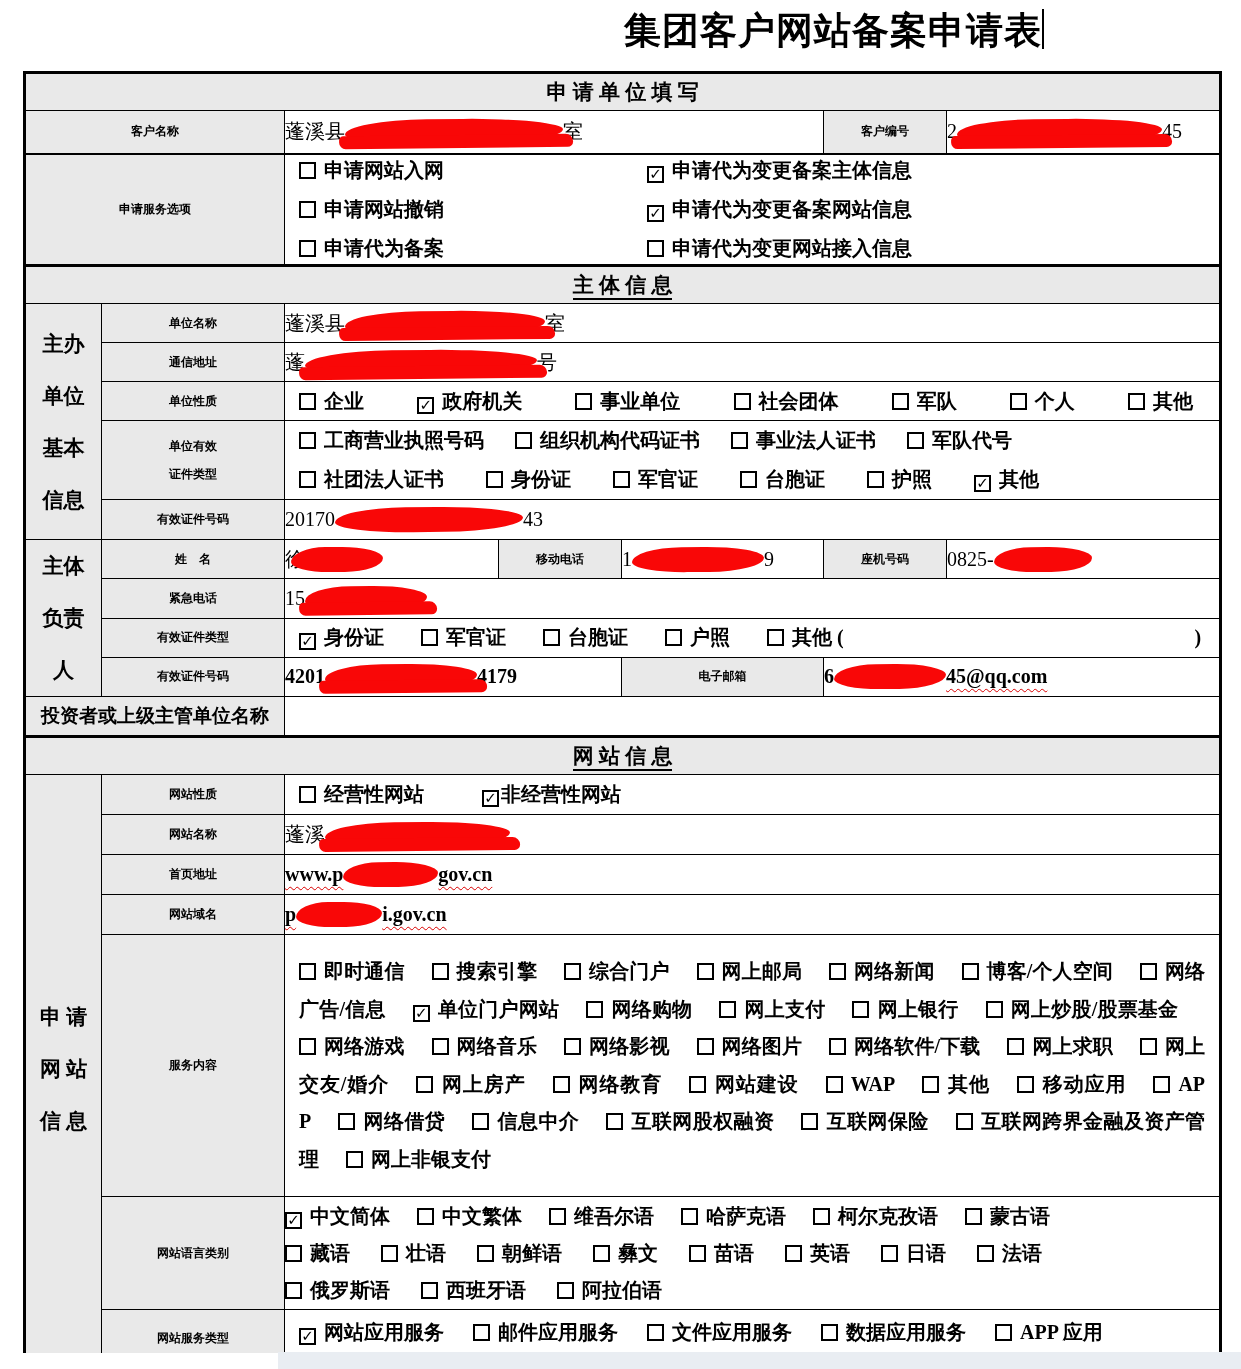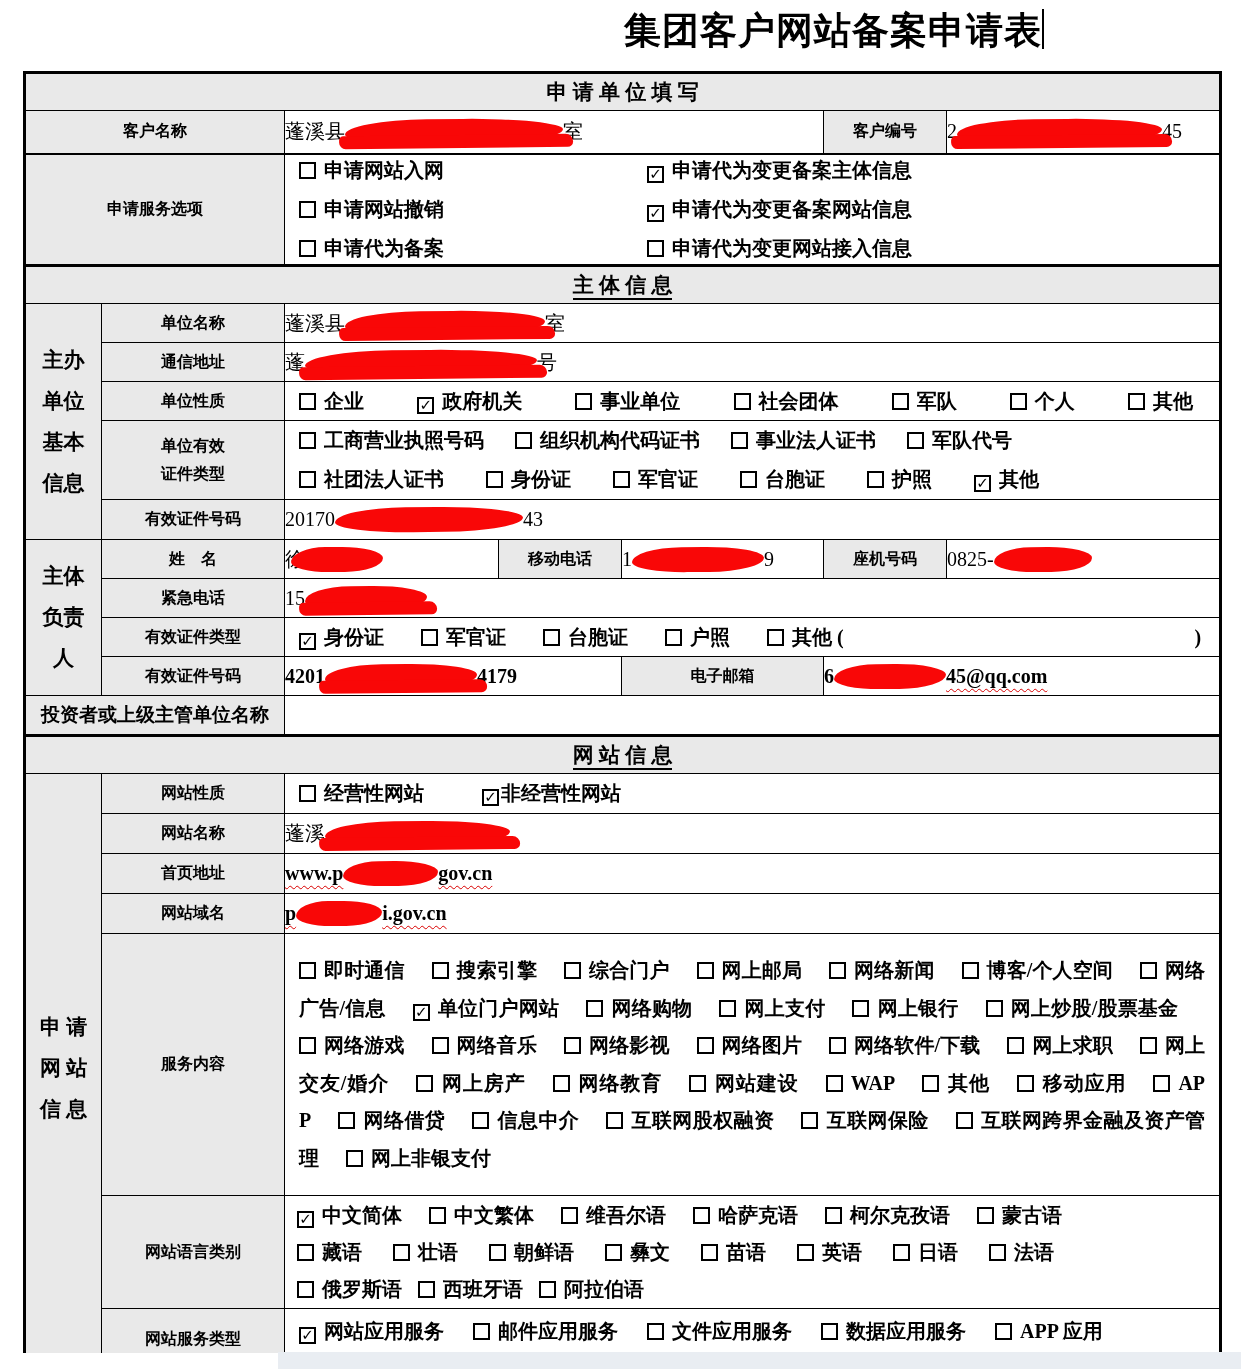--- a/index.html
+++ b/index.html
@@ -14,23 +14,23 @@
     border-collapse:collapse; table-layout:fixed; }
   .form-clip { position:absolute; top:71px; left:20px; width:1204px; height:1282px; overflow:hidden; }
   .formtable { position:relative; top:0; left:3px; }
   .formtable td { border:1px solid #000; vertical-align:middle; overflow:hidden; }
   .formtable { border:3px solid #000; }
   .thick-top td { border-top:3px solid #000; }
   .thick-bot td { border-bottom:2px solid #000; }
 
   .sect { background:#e9e9e9; text-align:center; font-weight:bold; font-size:21px; }
   .sect .u { border-bottom:2px solid #000; padding-bottom:1px; }
-  .lab { background:#e9e9e9; text-align:center; font-weight:bold; font-size:16px; }
+  .lab { background:#e9e9e9; text-align:center; font-weight:bold; font-size:12px; }
   .vlab { background:#e9e9e9; text-align:center; font-weight:bold; font-size:21px;
-    white-space:pre-line; line-height:41px; }
+    white-space:pre-line; line-height:52px; }
   .val { background:#fff; font-size:20px; }
   .bold { font-weight:bold; }
 
   .cb { display:inline-block; width:17px; height:17px; border:2px solid #000;
     vertical-align:-2px; margin-right:8px; line-height:12px; text-align:center;
     font-size:15px; font-weight:bold; font-family:"DejaVu Sans",sans-serif; flex:none; }
   .ck { white-space:nowrap; font-weight:bold; font-size:20px; }
   .ckrow { display:flex; align-items:center; }
   .ckflow { text-align:justify; word-break:break-all; line-height:37.5px;
     font-weight:bold; font-size:20px; padding:2px 14px 2px 14px; }
@@ -231,40 +231,40 @@
     <td colspan="5" class="val bold"><span class="squig">p</span><span class="redact" style="width:86px"></span><span class="squig">i.gov.cn</span></td>
   </tr>
 
   <tr style="height:262px">
     <td class="lab">服务内容</td>
     <td colspan="5" class="val ckflow"><span class="ck"><span class="cb"></span><span>即时通信</span></span><span class="ck"><span class="cb"></span><span>搜索引擎</span></span><span class="ck"><span class="cb"></span><span>综合门户</span></span><span class="ck"><span class="cb"></span><span>网上邮局</span></span><span class="ck"><span class="cb"></span><span>网络新闻</span></span><span class="ck"><span class="cb"></span><span>博客/个人空间</span></span><span class="ck"><span class="cb"></span><span>网络广告/信息</span></span><span class="ck"><span class="cb">✓</span><span>单位门户网站</span></span><span class="ck"><span class="cb"></span><span>网络购物</span></span><span class="ck"><span class="cb"></span><span>网上支付</span></span><span class="ck"><span class="cb"></span><span>网上银行</span></span><span class="ck"><span class="cb"></span><span>网上炒股/股票基金</span></span><span class="ck"><span class="cb"></span><span>网络游戏</span></span><span class="ck"><span class="cb"></span><span>网络音乐</span></span><span class="ck"><span class="cb"></span><span>网络影视</span></span><span class="ck"><span class="cb"></span><span>网络图片</span></span><span class="ck"><span class="cb"></span><span>网络软件/下载</span></span><span class="ck"><span class="cb"></span><span>网上求职</span></span><span class="ck"><span class="cb"></span><span>网上交友/婚介</span></span><span class="ck"><span class="cb"></span><span>网上房产</span></span><span class="ck"><span class="cb"></span><span>网络教育</span></span><span class="ck"><span class="cb"></span><span>网站建设</span></span><span class="ck"><span class="cb"></span><span>WAP</span></span><span class="ck"><span class="cb"></span><span>其他</span></span><span class="ck"><span class="cb"></span><span>移动应用</span></span><span class="ck"><span class="cb"></span><span>APP</span></span><span class="ck"><span class="cb"></span><span>网络借贷</span></span><span class="ck"><span class="cb"></span><span>信息中介</span></span><span class="ck"><span class="cb"></span><span>互联网股权融资</span></span><span class="ck"><span class="cb"></span><span>互联网保险</span></span><span class="ck"><span class="cb"></span><span>互联网跨界金融及资产管理</span></span><span class="ck"><span class="cb"></span><span>网上非银支付</span></span></td>
   </tr>
 
   <tr style="height:113px">
     <td class="lab">网站语言类别</td>
-    <td colspan="5" class="val" style="padding:0 0 0 12px">
+    <td colspan="5" class="val" style="padding:0 0 0 0">
       <div class="ckrow" style="height:37px; gap:27px">
               <span class="ck"><span class="cb">✓</span><span>中文简体</span></span>
               <span class="ck"><span class="cb"></span><span>中文繁体</span></span>
               <span class="ck"><span class="cb"></span><span>维吾尔语</span></span>
               <span class="ck"><span class="cb"></span><span>哈萨克语</span></span>
               <span class="ck"><span class="cb"></span><span>柯尔克孜语</span></span>
               <span class="ck"><span class="cb"></span><span>蒙古语</span></span>
             </div>
       <div class="ckrow" style="height:37px; gap:31px">
               <span class="ck"><span class="cb"></span><span>藏语</span></span>
               <span class="ck"><span class="cb"></span><span>壮语</span></span>
               <span class="ck"><span class="cb"></span><span>朝鲜语</span></span>
               <span class="ck"><span class="cb"></span><span>彝文</span></span>
               <span class="ck"><span class="cb"></span><span>苗语</span></span>
               <span class="ck"><span class="cb"></span><span>英语</span></span>
               <span class="ck"><span class="cb"></span><span>日语</span></span>
               <span class="ck"><span class="cb"></span><span>法语</span></span>
             </div>
-      <div class="ckrow" style="height:37px; gap:16px">
+      <div class="ckrow" style="height:37px; gap:31px">
               <span class="ck"><span class="cb"></span><span>俄罗斯语</span></span>
               <span class="ck"><span class="cb"></span><span>西班牙语</span></span>
               <span class="ck"><span class="cb"></span><span>阿拉伯语</span></span>
             </div>
     </td>
   </tr>
 
   <tr style="height:55px">
     <td class="lab" style="vertical-align:top; padding-top:20px">网站服务类型</td>
     <td colspan="5" class="val" style="padding:0 0 0 14px; vertical-align:top">

